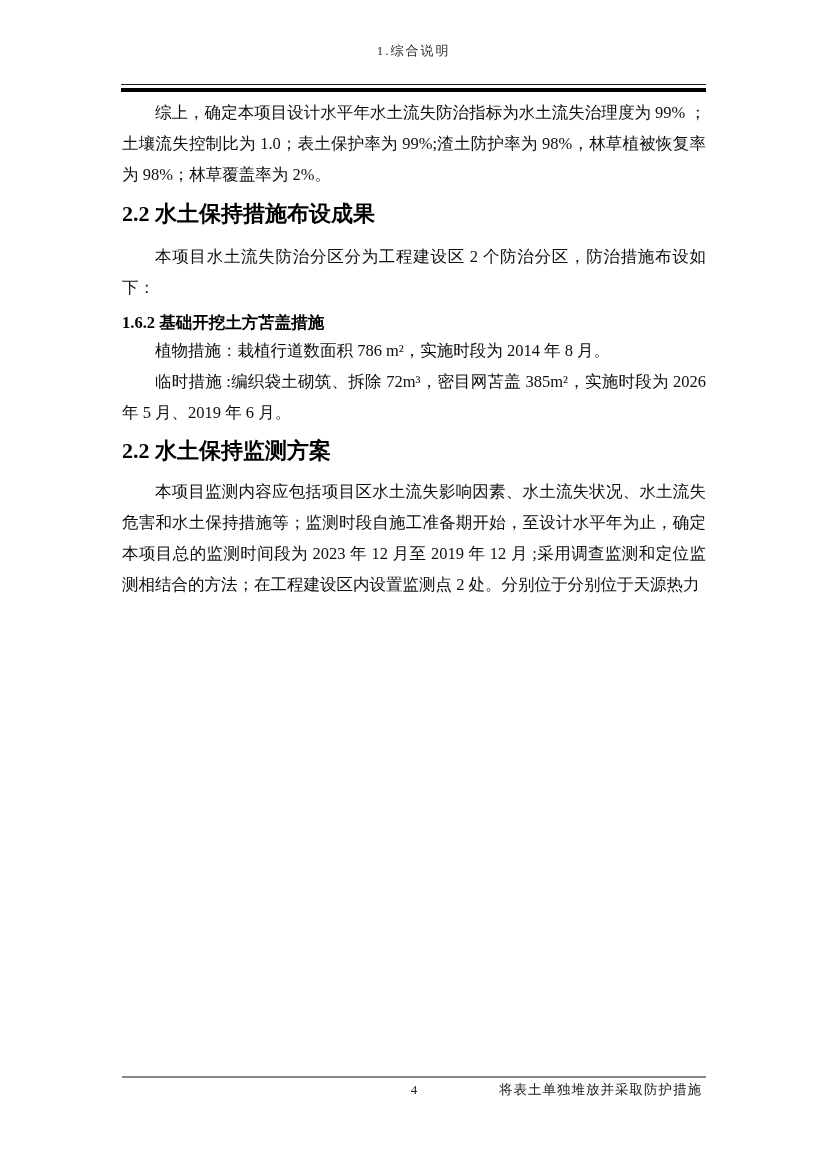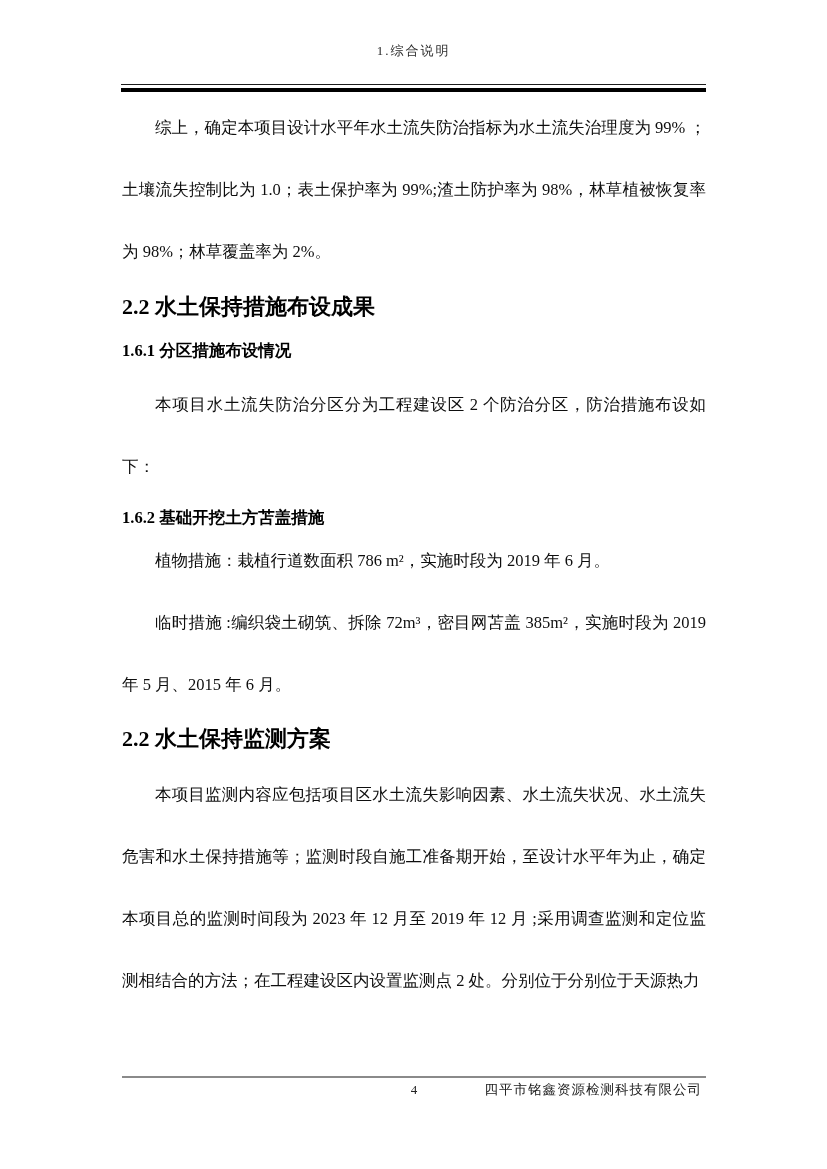--- a/index.html
+++ b/index.html
@@ -39,21 +39,21 @@
 
   
   .content {
     position: absolute;
     top: 77px;
     left: 122px;
     width: 584px;
   }
   .body-par {
     font-size: 16.5px;
-    line-height: 62px;
+    line-height: 31px;
     text-align: justify;
     text-justify: inter-ideograph;
     text-indent: 33px;
     margin: 0;
     color: #0e0e0e;
   }
   .par-first { margin-top: 20px; }
   .h-major {
     font-size: 22px;
     line-height: 32px;
@@ -112,38 +112,37 @@
     <div class="header-title">1.综合说明</div>
     <div class="header-rule"></div>
   </div>
 
   <div class="content">
 
     <p class="body-par par-first">综上，确定本项目设计水平年水土流失防治指标为水土流失治理度为 99% ；土壤流失控制比为 1.0；表土保护率为 99%;渣土防护率为 98%，林草植被恢复率为 98%；林草覆盖率为 2%。</p>
 
     <h2 class="h-major">2.2 水土保持措施布设成果</h2>
 
-    <h3 class="h-minor">1.6.1 分区措施布设情况</h3>
 
     <p class="body-par after-h">本项目水土流失防治分区分为工程建设区 2 个防治分区，防治措施布设如下：</p>
 
 
     <h3 class="h-minor h-minor-2">1.6.2 基础开挖土方苫盖措施</h3>
 
 
-    <p class="body-par">植物措施：栽植行道数面积 786 m²，实施时段为 2019 年 6 月。</p>
+    <p class="body-par">植物措施：栽植行道数面积 786 m²，实施时段为 2014 年 8 月。</p>
 
-    <p class="body-par">临时措施 :编织袋土砌筑、拆除 72m³，密目网苫盖 385m²，实施时段为 2019 年 5 月、2015 年 6 月。</p>
+    <p class="body-par">临时措施 :编织袋土砌筑、拆除 72m³，密目网苫盖 385m²，实施时段为 2026 年 5 月、2019 年 6 月。</p>
 
     <h2 class="h-major h-major-2">2.2 水土保持监测方案</h2>
 
     <p class="body-par after-h-sm">本项目监测内容应包括项目区水土流失影响因素、水土流失状况、水土流失危害和水土保持措施等；监测时段自施工准备期开始，至设计水平年为止，确定本项目总的监测时间段为 2023 年 12 月至 2019 年 12 月 ;采用调查监测和定位监测相结合的方法；在工程建设区内设置监测点 2 处。分别位于分别位于天源热力</p>
 
   </div>
 
   <div class="page-footer">
     <div class="footer-row">
       <span class="footer-page-num">4</span>
-      <span class="footer-company">四平市铭鑫资源检测科技有限公司</span>
+      <span class="footer-company">将表土单独堆放并采取防护措施</span>
     </div>
   </div>
 
 </div>
 
 </body></html>

